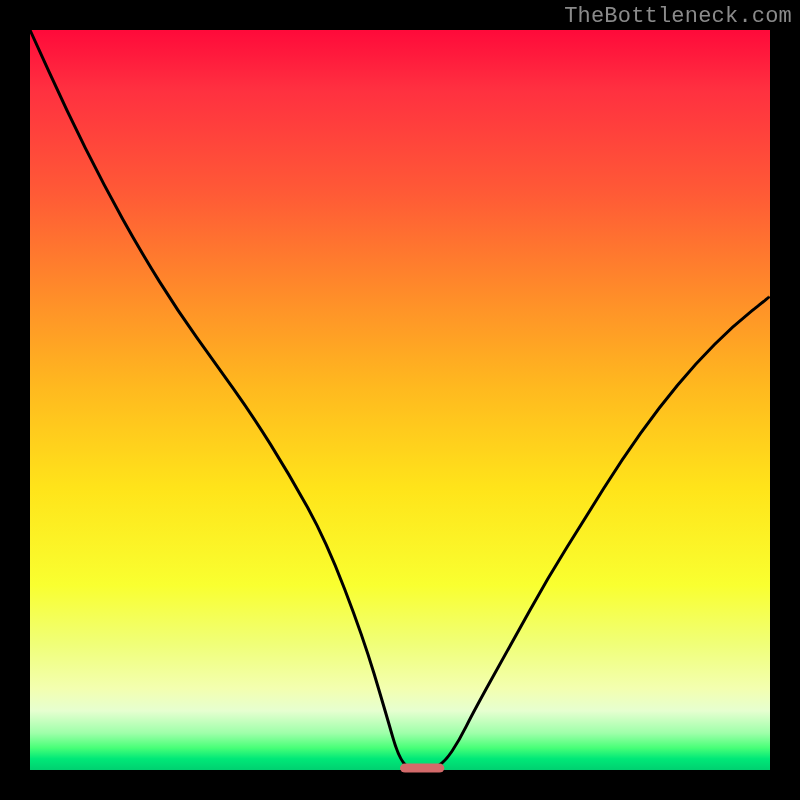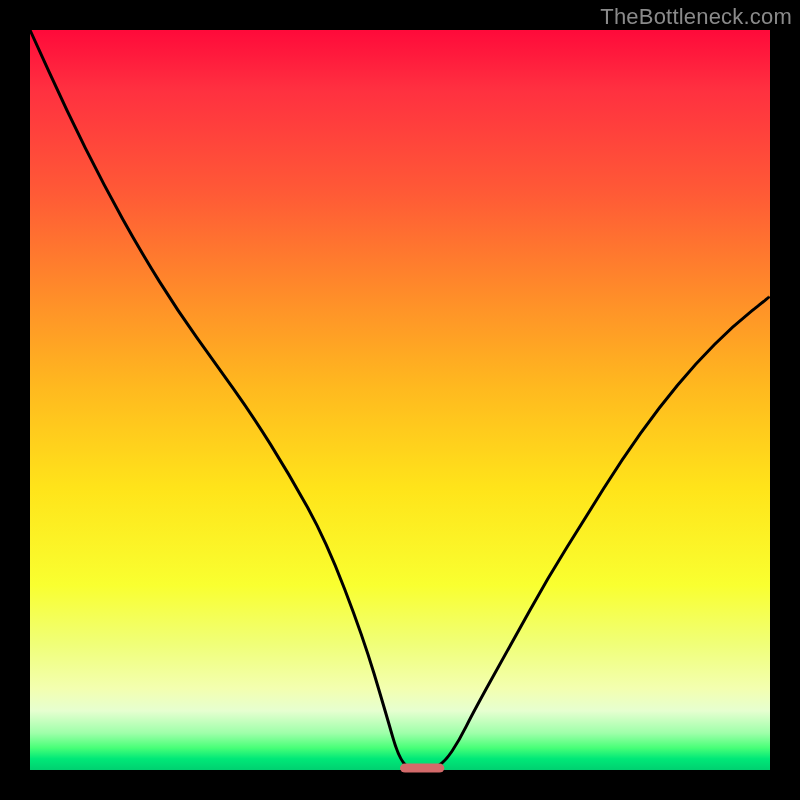--- a/index.html
+++ b/index.html
@@ -11,20 +11,21 @@
     overflow: hidden;
     font-family: Arial, Helvetica, sans-serif;
   }
   .frame {
     position: absolute;
     left: 0;
     top: 0;
     width: 800px;
     height: 800px;
     background: #000;
+    font-family: Liberation Mono, monospace;
   }
   .plot {
     position: absolute;
     left: 30px;
     top: 30px;
     width: 740px;
     height: 740px;
     background: linear-gradient(
       to bottom,
       #ff0a3a 0%,

